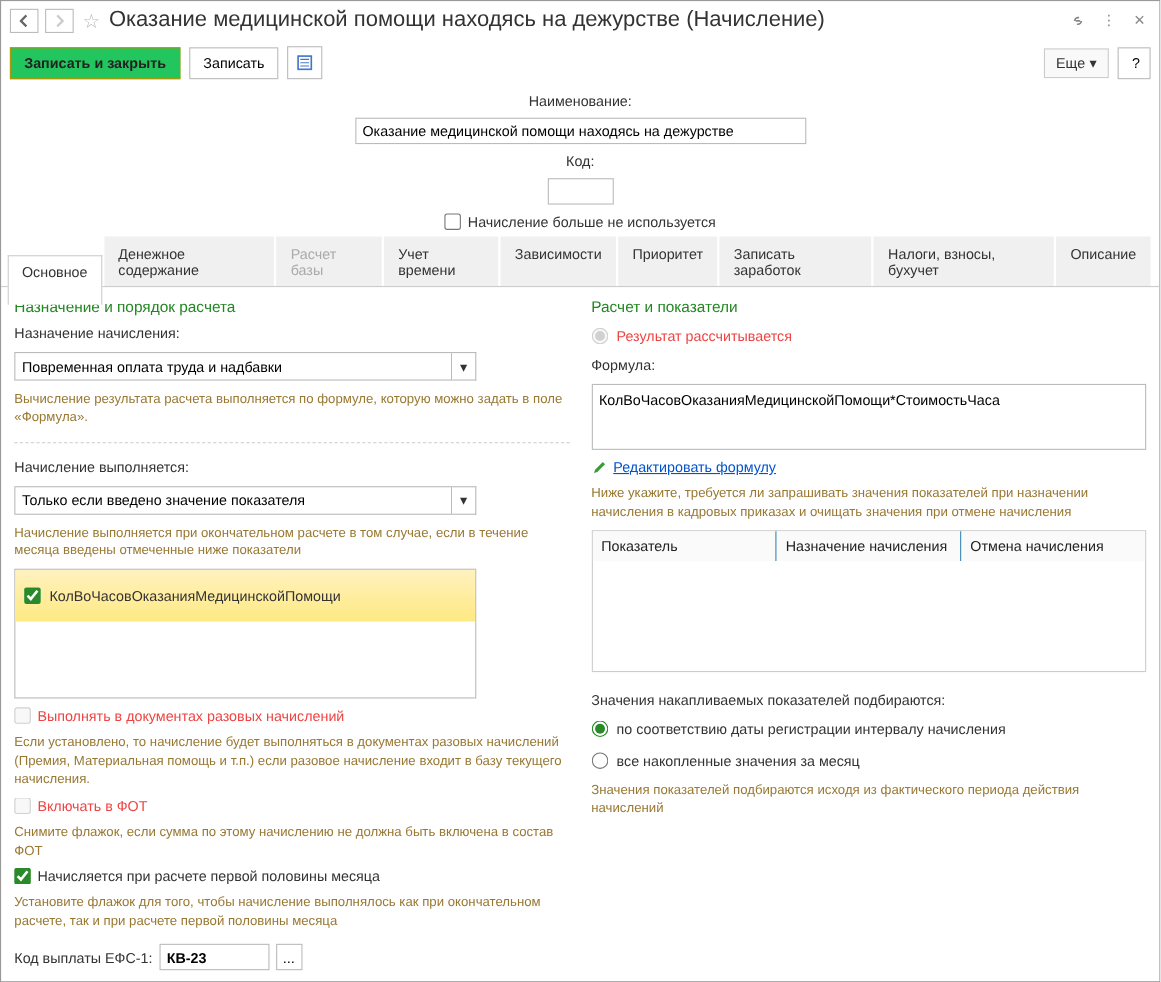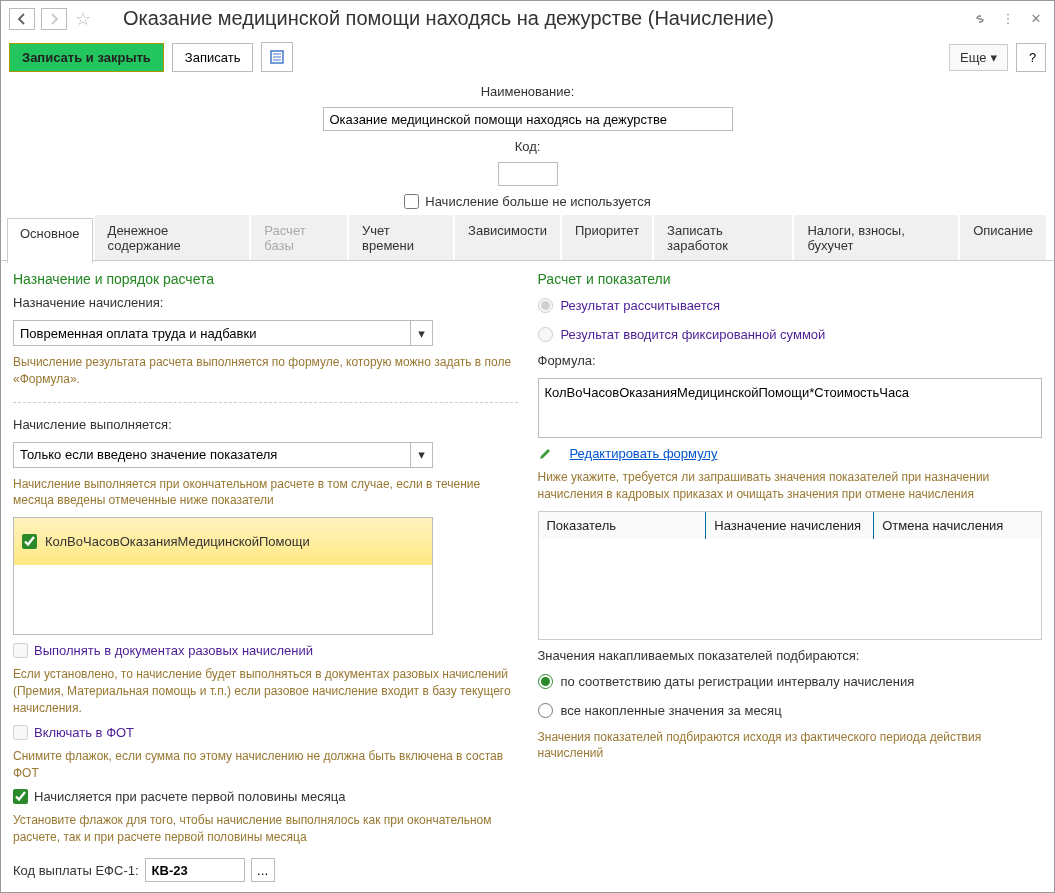--- a/index.html
+++ b/index.html
@@ -1,61 +1,61 @@
 <!DOCTYPE html>
 <html><head>
 <meta charset="utf-8">
 <style>
 * { box-sizing: border-box; margin: 0; padding: 0; }
 body { font-family: Arial, sans-serif; font-size: 13px; color: #333; background: #fff; }
 .window { border: 1px solid #999; width: 1055px; height: 893px; display: flex; flex-direction: column; }
 .titlebar { display: flex; align-items: center; padding: 6px 8px; gap: 6px; }
 .nav-btn { width: 26px; height: 22px; border: 1px solid #bbb; background: #fff; display: flex; align-items: center; justify-content: center; cursor: pointer; }
 .star-icon { width: 20px; height: 20px; display: flex; align-items: center; justify-content: center; color: #bbb; font-size: 18px; }
-.title-text { font-size: 20px; flex: 1; margin-left: 24px; }
+.title-text { font-size: 20px; flex: 1; }
 .title-actions { display: flex; gap: 8px; align-items: center; }
 .title-act { width: 20px; height: 20px; display: flex; align-items: center; justify-content: center; cursor: pointer; color: #888; }
 .toolbar { display: flex; align-items: center; padding: 6px 8px; gap: 8px; }
 .btn { border: 1px solid #bbb; background: #fff; padding: 6px 12px; cursor: pointer; font-size: 13px; }
 .btn-primary { background: #22c55e; font-weight: bold; border-color: #aa9900; color: #222; }
 .btn-icon { width: 32px; height: 30px; border: 1px solid #bbb; background: #fff; display: flex; align-items: center; justify-content: center; cursor: pointer; }
 .spacer { flex: 1; }
 .btn-more { border: 1px solid #ccc; background: #f9f9f9; padding: 5px 10px; cursor: pointer; display: flex; align-items: center; gap: 4px; }
 .field-row { display: flex; align-items: center; padding: 6px 10px; gap: 8px; flex-direction: column; }
 .label { white-space: nowrap; }
 input[type="text"].field { border: 1px solid #bbb; padding: 4px 6px; height: 24px; font-size: 13px; }
 .checkbox-row { display: flex; align-items: center; gap: 6px; }
 input[type="checkbox"] { width: 15px; height: 15px; margin: 0; }
 .tabs { display: flex; border-bottom: 1px solid #ccc; padding: 0 6px; }
 .tab { padding: 7px 12px; border: 1px solid transparent; border-bottom: none; cursor: pointer; color: #333; background: #f0f0f0; margin-right: 2px; }
-.tab.active { border-color: #ccc; background: #fff; position: relative; top: 3px; }
+.tab.active { border-color: #ccc; background: #fff; position: relative; top: 17px; }
 .tab.disabled { color: #aaa; }
 .content { flex: 1; display: flex; padding: 10px 12px; gap: 20px; overflow: hidden; }
 .col { flex: 1; display: flex; flex-direction: column; gap: 8px; }
 .section-title { color: #228622; font-size: 14px; }
 .hint { color: #997832; font-size: 12px; line-height: 1.4; }
 .inline-label { margin-bottom: 2px; }
 .dropdown { display: flex; width: 420px; }
 .dropdown input { flex: 1; border: 1px solid #bbb; padding: 4px 6px; height: 26px; font-size: 13px; }
 .dropdown-btn { width: 22px; height: 26px; border: 1px solid #bbb; border-left: none; background: #fff; display: flex; align-items: center; justify-content: center; cursor: pointer; }
 .dashed-sep { border-top: 1px dashed #ccc; margin: 6px 0; }
 .listbox { border: 1px solid #bbb; height: 155px; width: 420px; overflow: hidden; }
 .listrow { background: linear-gradient(#fff2bf, #ffe982); padding: 16px 8px; display: flex; align-items: center; gap: 8px; }
 .check-green { accent-color: #2a8a2a; }
 .textarea { border: 1px solid #bbb; padding: 6px; width: 100%; height: 60px; font-size: 13px; resize: none; font-family: inherit; }
-.link-row { display: flex; align-items: center; gap: 18px; color: #0055cc; cursor: pointer; }
+.link-row { display: flex; align-items: center; gap: 6px; color: #0055cc; cursor: pointer; }
 .link-row span { text-decoration: underline; }
 .mini-table { border: 1px solid #ccc; width: 100%; }
 .mini-table-head { display: flex; }
 .mini-th { flex: 1; padding: 6px 8px; border-right: 1px solid #0369a1; background: #fafafa; font-size: 13px; color: #222; }
 .mini-th:last-child { border-right: none; }
 .mini-table-body { height: 100px; }
 .radio-row { display: flex; align-items: center; gap: 8px; padding: 3px 0; }
 input[type="radio"] { width: 15px; height: 15px; accent-color: #2a8a2a; }
-.disabled-text { color: #4c1d95; }
+.disabled-text { color: #ef4444; }
 .small-input-row { display: flex; align-items: center; gap: 6px; margin-top: 4px; }
 .small-input-row input { width: 100px; height: 24px; border: 1px solid #bbb; padding: 2px 6px; font-size: 13px; font-weight: bold; }
 .small-btn { width: 24px; height: 24px; border: 1px solid #bbb; background: #fff; cursor: pointer; }
 </style>
 </head>
 <body>
 
 <div class="window">
 
   <div class="titlebar">
@@ -175,24 +175,20 @@
         <button class="small-btn">...</button>
       </div>
     </div>
 
     <div class="col">
       <div class="section-title">Расчет и показатели</div>
       <div class="radio-row">
         <input type="radio" name="res" checked="" disabled="" style="">
         <span class="disabled-text">Результат рассчитывается</span>
       </div>
-      <div class="radio-row">
-        <input type="radio" name="res" disabled="" style="">
-        <span class="disabled-text">Результат вводится фиксированной суммой</span>
-      </div>
 
       <div class="inline-label">Формула:</div>
       <textarea class="textarea" readonly="" style="">КолВоЧасовОказанияМедицинскойПомощи*СтоимостьЧаса</textarea>
 
       <div class="link-row">
         <svg width="14" height="14">
             <path d="M2 12 L3 9 L10 2 L12 4 L5 11 Z" fill="#3a9a3a"></path>
           </svg>
         <span>Редактировать формулу</span>
       </div>
@@ -201,21 +197,21 @@
 
       <div class="mini-table">
         <div class="mini-table-head">
           <div class="mini-th">Показатель</div>
           <div class="mini-th">Назначение начисления</div>
           <div class="mini-th">Отмена начисления</div>
         </div>
         <div class="mini-table-body"></div>
       </div>
 
-      <div style="">Значения накапливаемых показателей подбираются:</div>
+      <div style="margin-top:10px">Значения накапливаемых показателей подбираются:</div>
       <div class="radio-row">
         <input type="radio" name="accum" checked="" style="">
         <span>по соответствию даты регистрации интервалу начисления</span>
       </div>
       <div class="radio-row">
         <input type="radio" name="accum" style="">
         <span>все накопленные значения за месяц</span>
       </div>
       <div class="hint">Значения показателей подбираются исходя из фактического периода действия начислений</div>
     </div>

